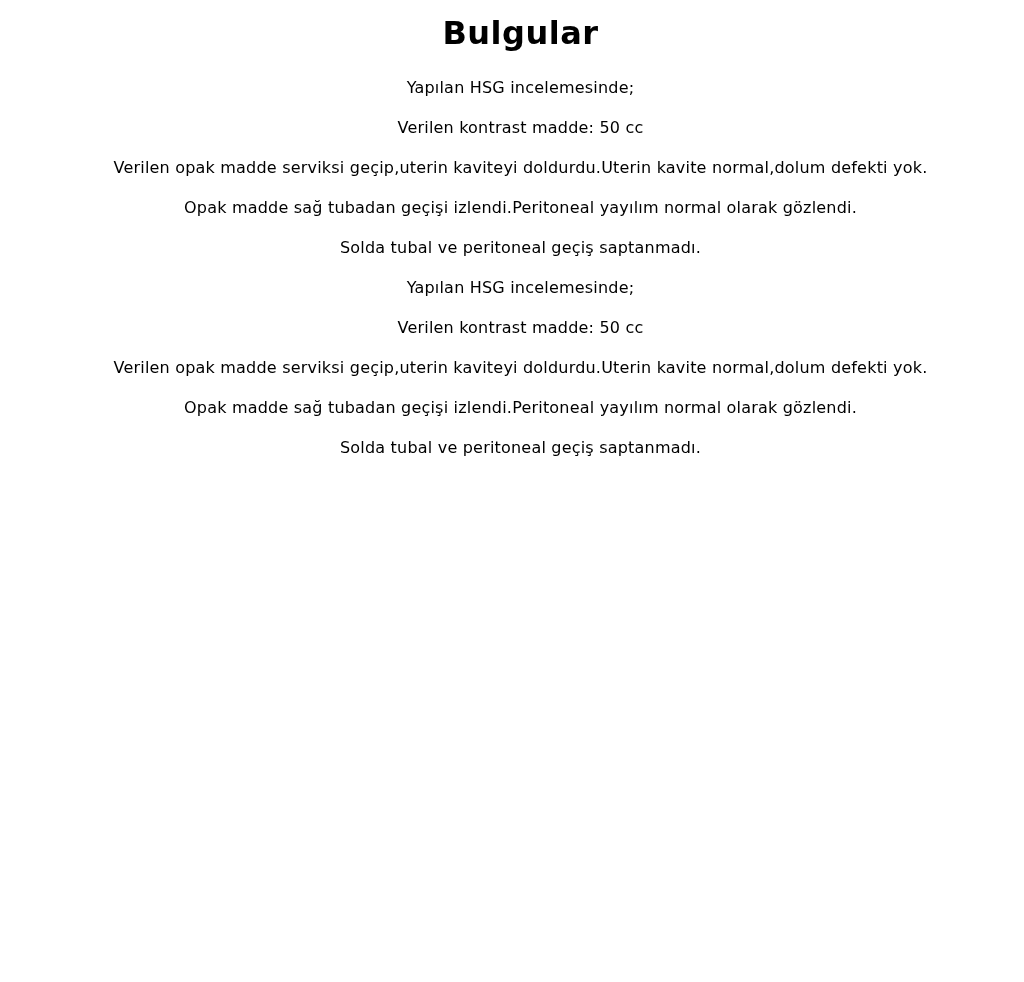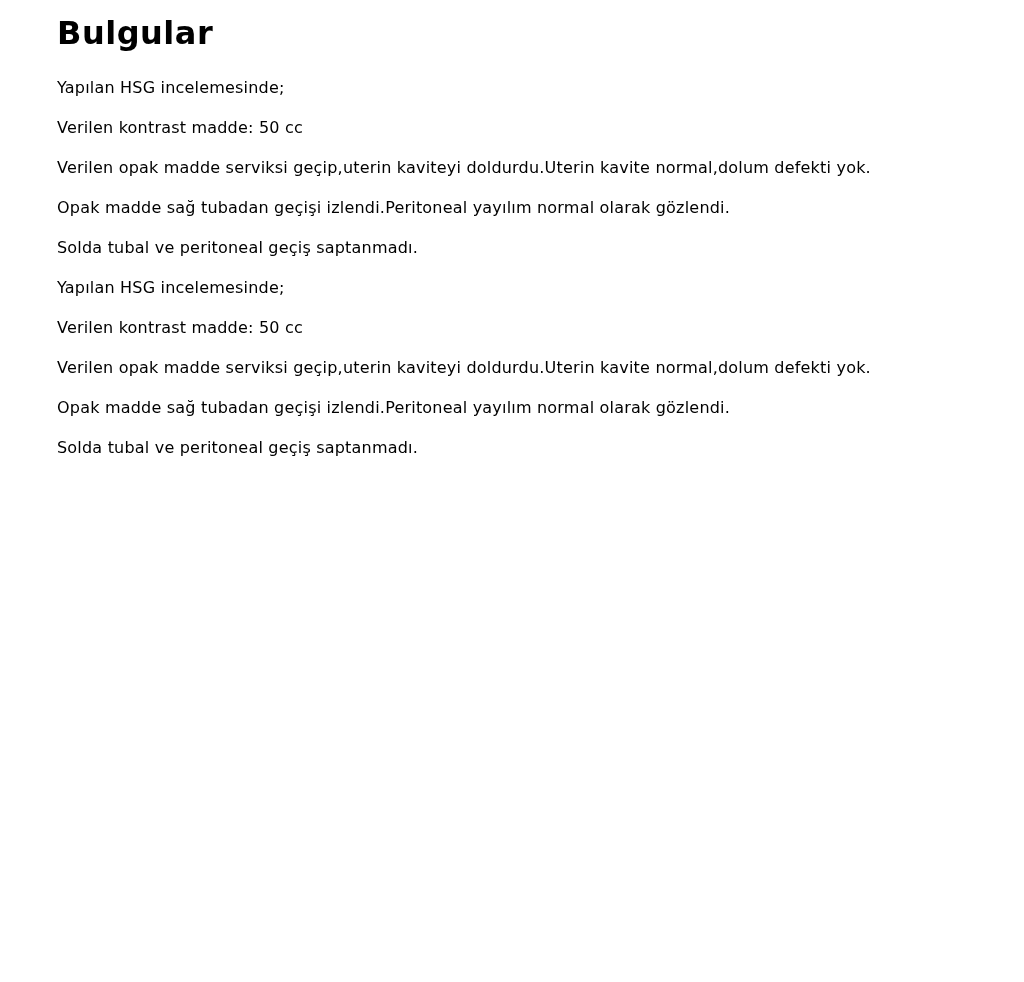--- a/index.html
+++ b/index.html
@@ -10,20 +10,21 @@
   .page {
     position: relative;
     width: 1024px;
     height: 982px;
     box-sizing: border-box;
     padding: 0 40px 0 57px;
     overflow: hidden;
     background: var(--page-bg, #ffffff);
     color: var(--page-fg, #000000);
     font-family: "DejaVu Sans", "Liberation Sans", sans-serif;
+    text-align: center;
   }
   h1.section-heading {
     font-size: 32px;
     line-height: 37px;
     font-weight: bold;
     margin: 15px 0 26px 0;
     letter-spacing: 0.5px;
   }
   h1.section-heading.second {
     margin-top: 38px;

